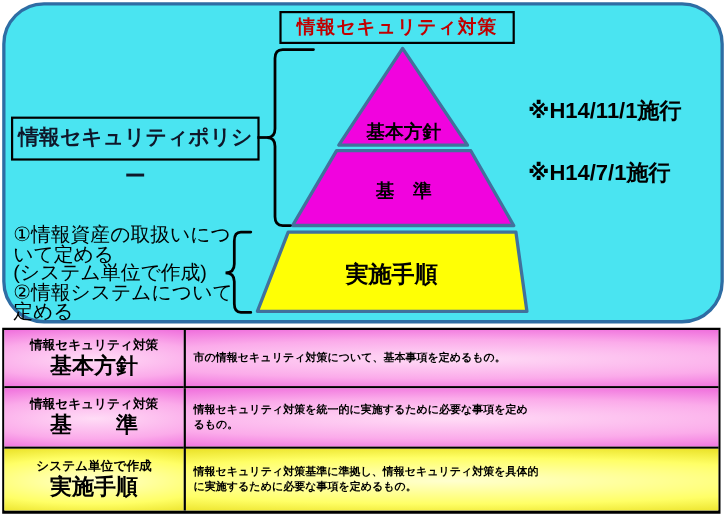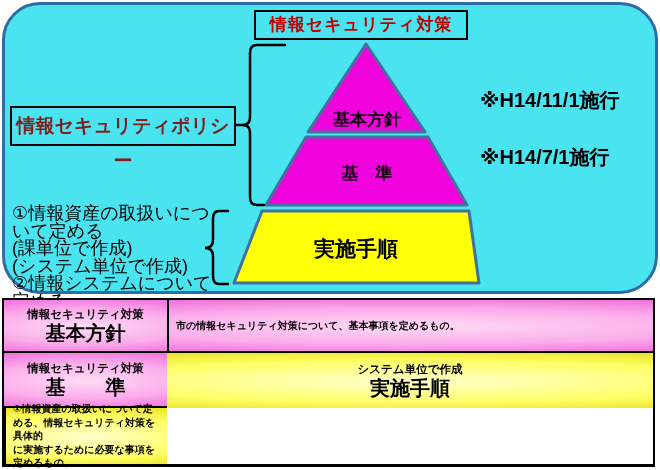--- a/index.html
+++ b/index.html
@@ -15,21 +15,21 @@
   
   .shapes{position:absolute;left:0;top:0;width:660px;height:296px;}
   
   .title-box{
     position:absolute;left:254px;top:10px;width:210px;height:26px;
     border:2px solid #000;color:#c00000;font-weight:bold;font-size:17px;
     text-align:center;line-height:26px;letter-spacing:1px;
   }
   .policy-box{
     position:absolute;left:10px;top:106px;width:222px;height:36px;
-    border:2px solid #000;color:#7f1d1d;font-weight:bold;font-size:19px;
+    border:2px solid #000;color:#0f172a;font-weight:bold;font-size:19px;
     text-align:center;line-height:35px;
   }
   
   .lvl{position:absolute;text-align:center;font-weight:bold;color:#000;}
   .lvl-top{left:297px;top:108px;width:140px;font-size:17px;}
   .lvl-mid{left:297px;top:162px;width:140px;font-size:17px;}
   .lvl-bot{left:276px;top:235px;width:160px;font-size:21px;}
   
   .ann{position:absolute;left:480px;font-weight:bold;font-size:20px;}
   .ann-1{top:87px;}
@@ -78,39 +78,40 @@
 
   <div class="lvl lvl-top">基本方針</div>
   <div class="lvl lvl-mid">基　準</div>
   <div class="lvl lvl-bot">実施手順</div>
 
   <div class="ann ann-1">※H14/11/1施行</div>
   <div class="ann ann-2">※H14/7/1施行</div>
 
   <div class="notes">
     <div>①情報資産の取扱いについて定める</div>
-    <div>(課単位で作成)</div>
     <div>(システム単位で作成)</div>
     <div>②情報システムについて定める</div>
   </div>
 
   <div class="tbl">
 
     <div class="cell left cell-pink">
       <div class="term-small">情報セキュリティ対策</div>
       <div class="term-large">基本方針</div>
     </div>
     <div class="cell right cell-pink">市の情報セキュリティ対策について、基本事項を定めるもの。</div>
 
     <div class="cell left cell-pink">
       <div class="term-small">情報セキュリティ対策</div>
       <div class="term-large">基　　準</div>
     </div>
+    <div class="cell right cell-pink">情報セキュリティ対策を統一的に実施するために必要な事項を定め
+るもの。</div>
 
     <div class="cell left last cell-yellow">
       <div class="term-small">システム単位で作成</div>
       <div class="term-large">実施手順</div>
     </div>
-    <div class="cell right last cell-yellow">①情報資産の取扱いについて定める、情報セキュリティ対策を具体的
+    <div class="cell right last cell-yellow">情報セキュリティ対策基準に準拠し、情報セキュリティ対策を具体的
 に実施するために必要な事項を定めるもの。</div>
   </div>
 
 </div>
 
 </body></html>

